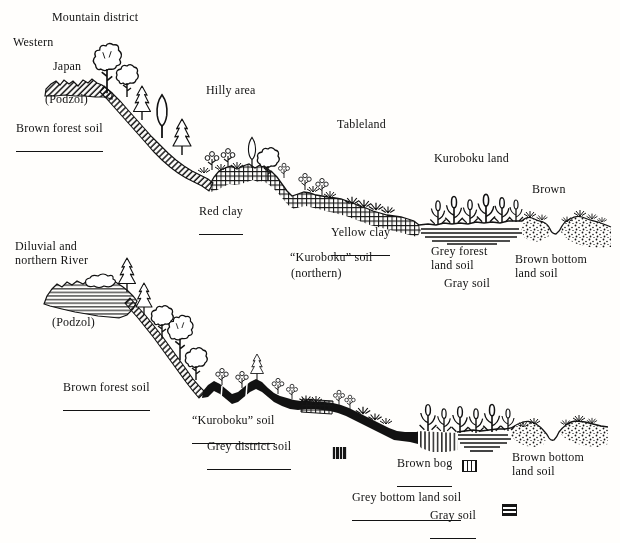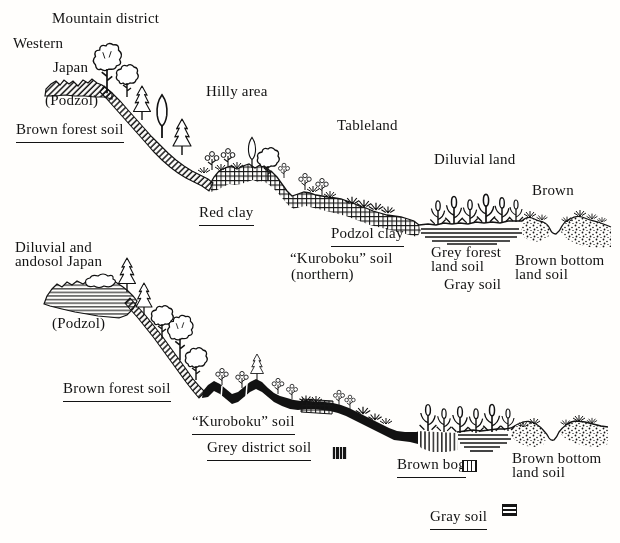--- a/index.html
+++ b/index.html
@@ -1,21 +1,21 @@
 <!DOCTYPE html>
 <html><head>
 <meta charset="utf-8">
 <style>
   html,body{margin:0;padding:0;background:#fff;}
   #page{position:relative;width:620px;height:543px;background:#fffefc;overflow:hidden;
         font-family:"Liberation Serif","DejaVu Serif",serif;color:#111;}
   #art{position:absolute;left:0;top:0;z-index:1;}
-  .label{position:absolute;z-index:2;font-size:15px;line-height:1.05;white-space:nowrap;
+  .label{position:absolute;z-index:2;font-size:12px;line-height:1.05;white-space:nowrap;
          color:#131313;letter-spacing:.2px;text-align:right;}
-  .u{border-bottom:1.6px solid #131313;padding-bottom:5px;}
+  .u{border-bottom:1.6px solid #131313;padding-bottom:16px;}
   .swatch{position:absolute;z-index:2;width:15px;height:12px;box-sizing:border-box;}
   .sw-dark{background-color:#151515;
     background-image:repeating-linear-gradient(90deg,rgba(255,255,255,.85) 0 1px,transparent 1px 3.5px);}
   .sw-vert{border:1.6px solid #151515;background-color:#fff;
     background-image:repeating-linear-gradient(90deg,#151515 0 1.3px,transparent 1.3px 4px);}
   .sw-horiz{border:1.6px solid #151515;background-color:#fff;
     background-image:repeating-linear-gradient(180deg,#151515 0 1.5px,transparent 1.5px 4.2px);}
 </style>
 </head>
 <body>
@@ -182,38 +182,39 @@
 </svg>
 
 <div class="label" style="left:52px;top:11px">Mountain district</div>
 <div class="label" style="left:13px;top:36px">Western</div>
 <div class="label" style="left:53px;top:60px">Japan</div>
 <div class="label" style="left:45px;top:93px">(Podzol)</div>
 <div class="label" style="left:16px;top:122px"><span class="u">Brown forest soil</span></div>
 <div class="label" style="left:206px;top:84px">Hilly area</div>
 <div class="label" style="left:337px;top:118px">Tableland</div>
 <div class="label" style="left:199px;top:205px"><span class="u">Red clay</span></div>
-<div class="label" style="left:331px;top:226px"><span class="u">Podzol clay</span></div>
+<div class="label" style="left:331px;top:226px"><span class="u">Yellow clay</span></div>
 <div class="label" style="left:290px;top:251px">“Kuroboku” soil</div>
 <div class="label" style="left:291px;top:267px">(northern)</div>
-<div class="label" style="left:434px;top:152px">Diluvial land</div>
+<div class="label" style="left:434px;top:152px">Kuroboku land</div>
 <div class="label" style="left:532px;top:183px">Brown</div>
 <div class="label" style="left:431px;top:245px">Grey forest</div>
 <div class="label" style="left:431px;top:259px">land soil</div>
 <div class="label" style="left:444px;top:277px">Gray soil</div>
 <div class="label" style="left:515px;top:253px">Brown bottom</div>
 <div class="label" style="left:515px;top:267px">land soil</div>
 
 <div class="label" style="left:15px;top:240px">Diluvial and</div>
-<div class="label" style="left:15px;top:254px">andosol Japan</div>
+<div class="label" style="left:15px;top:254px">northern River</div>
 <div class="label" style="left:52px;top:316px">(Podzol)</div>
 <div class="label" style="left:63px;top:381px"><span class="u">Brown forest soil</span></div>
 <div class="label" style="left:192px;top:414px"><span class="u">“Kuroboku” soil</span></div>
 <div class="label" style="left:207px;top:440px"><span class="u">Grey district soil</span></div>
 <div class="swatch sw-dark" style="left:332px;top:447px"></div>
 <div class="label" style="left:397px;top:457px"><span class="u">Brown bog</span></div>
 <div class="swatch sw-vert" style="left:462px;top:460px"></div>
 <div class="label" style="left:512px;top:451px">Brown bottom</div>
 <div class="label" style="left:512px;top:465px">land soil</div>
+<div class="label" style="left:352px;top:491px"><span class="u">Grey bottom land soil</span></div>
 <div class="swatch sw-horiz" style="left:502px;top:504px"></div>
 <div class="label" style="left:430px;top:509px"><span class="u">Gray soil</span></div>
 
 </div>
 
 </body></html>

